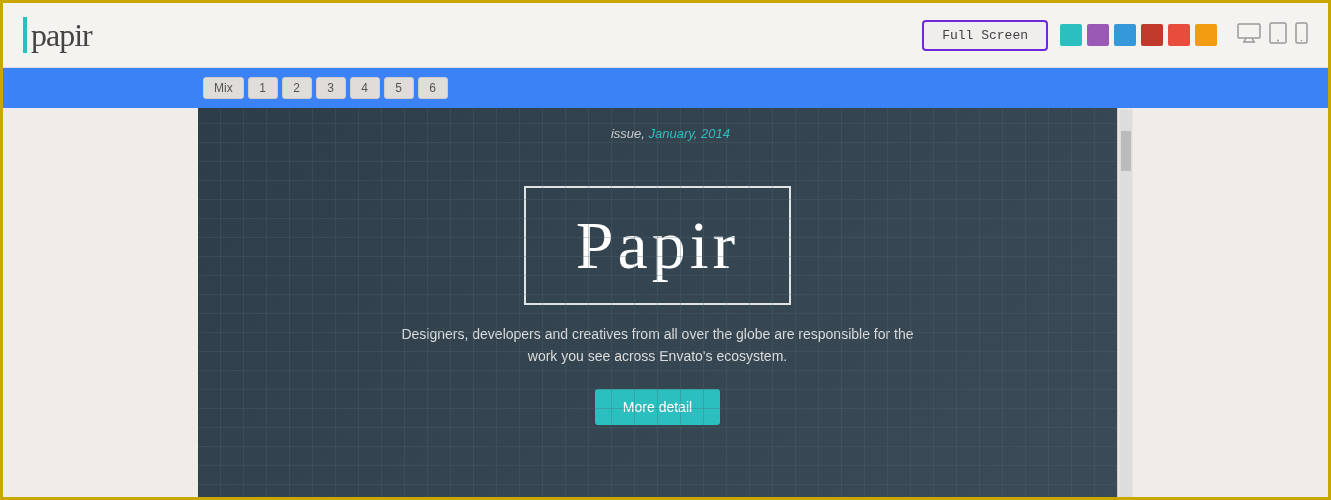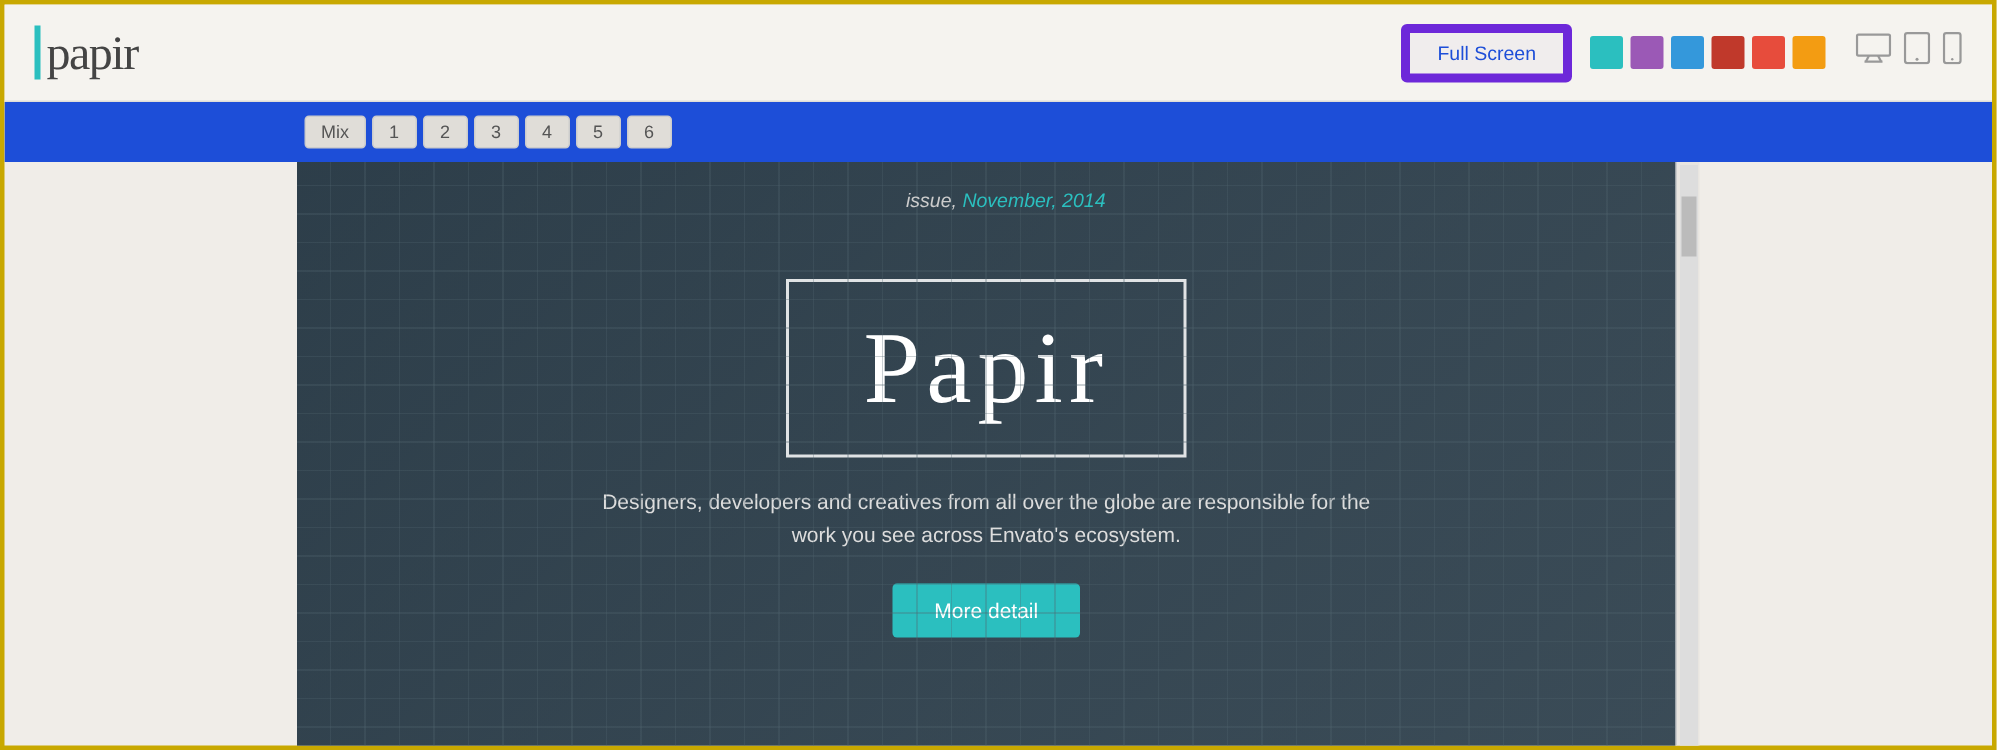--- a/index.html
+++ b/index.html
@@ -45,26 +45,27 @@
     }
 
     .header-controls {
       display: flex;
       align-items: center;
       gap: 12px;
     }
 
     .fullscreen-btn {
       background: #f0eded;
-      border: 6px solid #6d28d9;
+      border: 2px solid #6d28d9;
       border-radius: 4px;
       padding: 6px 18px;
       font-size: 13px;
-      color: #1d4ed8;
-      cursor: pointer;
+      color: #404040;
+      cursor: pointer;
+      font-family: Liberation Mono, monospace;
     }
 
     .color-swatches {
       display: flex;
       gap: 5px;
       align-items: center;
     }
 
     .swatch {
       width: 22px;
@@ -81,21 +82,21 @@
     }
 
     .device-icon {
       color: #999;
       font-size: 20px;
       cursor: pointer;
     }
 
     
     .tabs-area {
-      background: #1d4ed8;
+      background: #3b82f6;
       padding: 8px 200px;
       display: flex;
       gap: 4px;
       align-items: center;
       height: 40px;
     }
 
     .tab-btn {
       background: #e0ddd8;
       border: 1px solid #ccc;
@@ -297,21 +298,21 @@
   <button class="tab-btn">4</button>
   <button class="tab-btn">5</button>
   <button class="tab-btn">6</button>
 </div>
 
 <div class="main-wrapper">
   <div class="preview-container">
     <div class="hero">
       <div class="issue-line">
         <span style="font-style:italic;color:#ccc;margin-left:26px;">issue,</span>
-        <span style="color:#2bbfbf;font-style:italic;"> November, 2014</span>
+        <span style="color:#2bbfbf;font-style:italic;"> January, 2014</span>
       </div>
       <div class="hero-title-box">
         <div class="hero-title">Papir</div>
       </div>
       <div class="hero-subtitle">Designers, developers and creatives from all over the globe are responsible for the work you see across Envato's ecosystem.</div>
       <button class="more-detail-btn">More detail</button>
     </div>
   </div>
   <div class="scrollbar-area">
     <div class="scrollbar-track">

